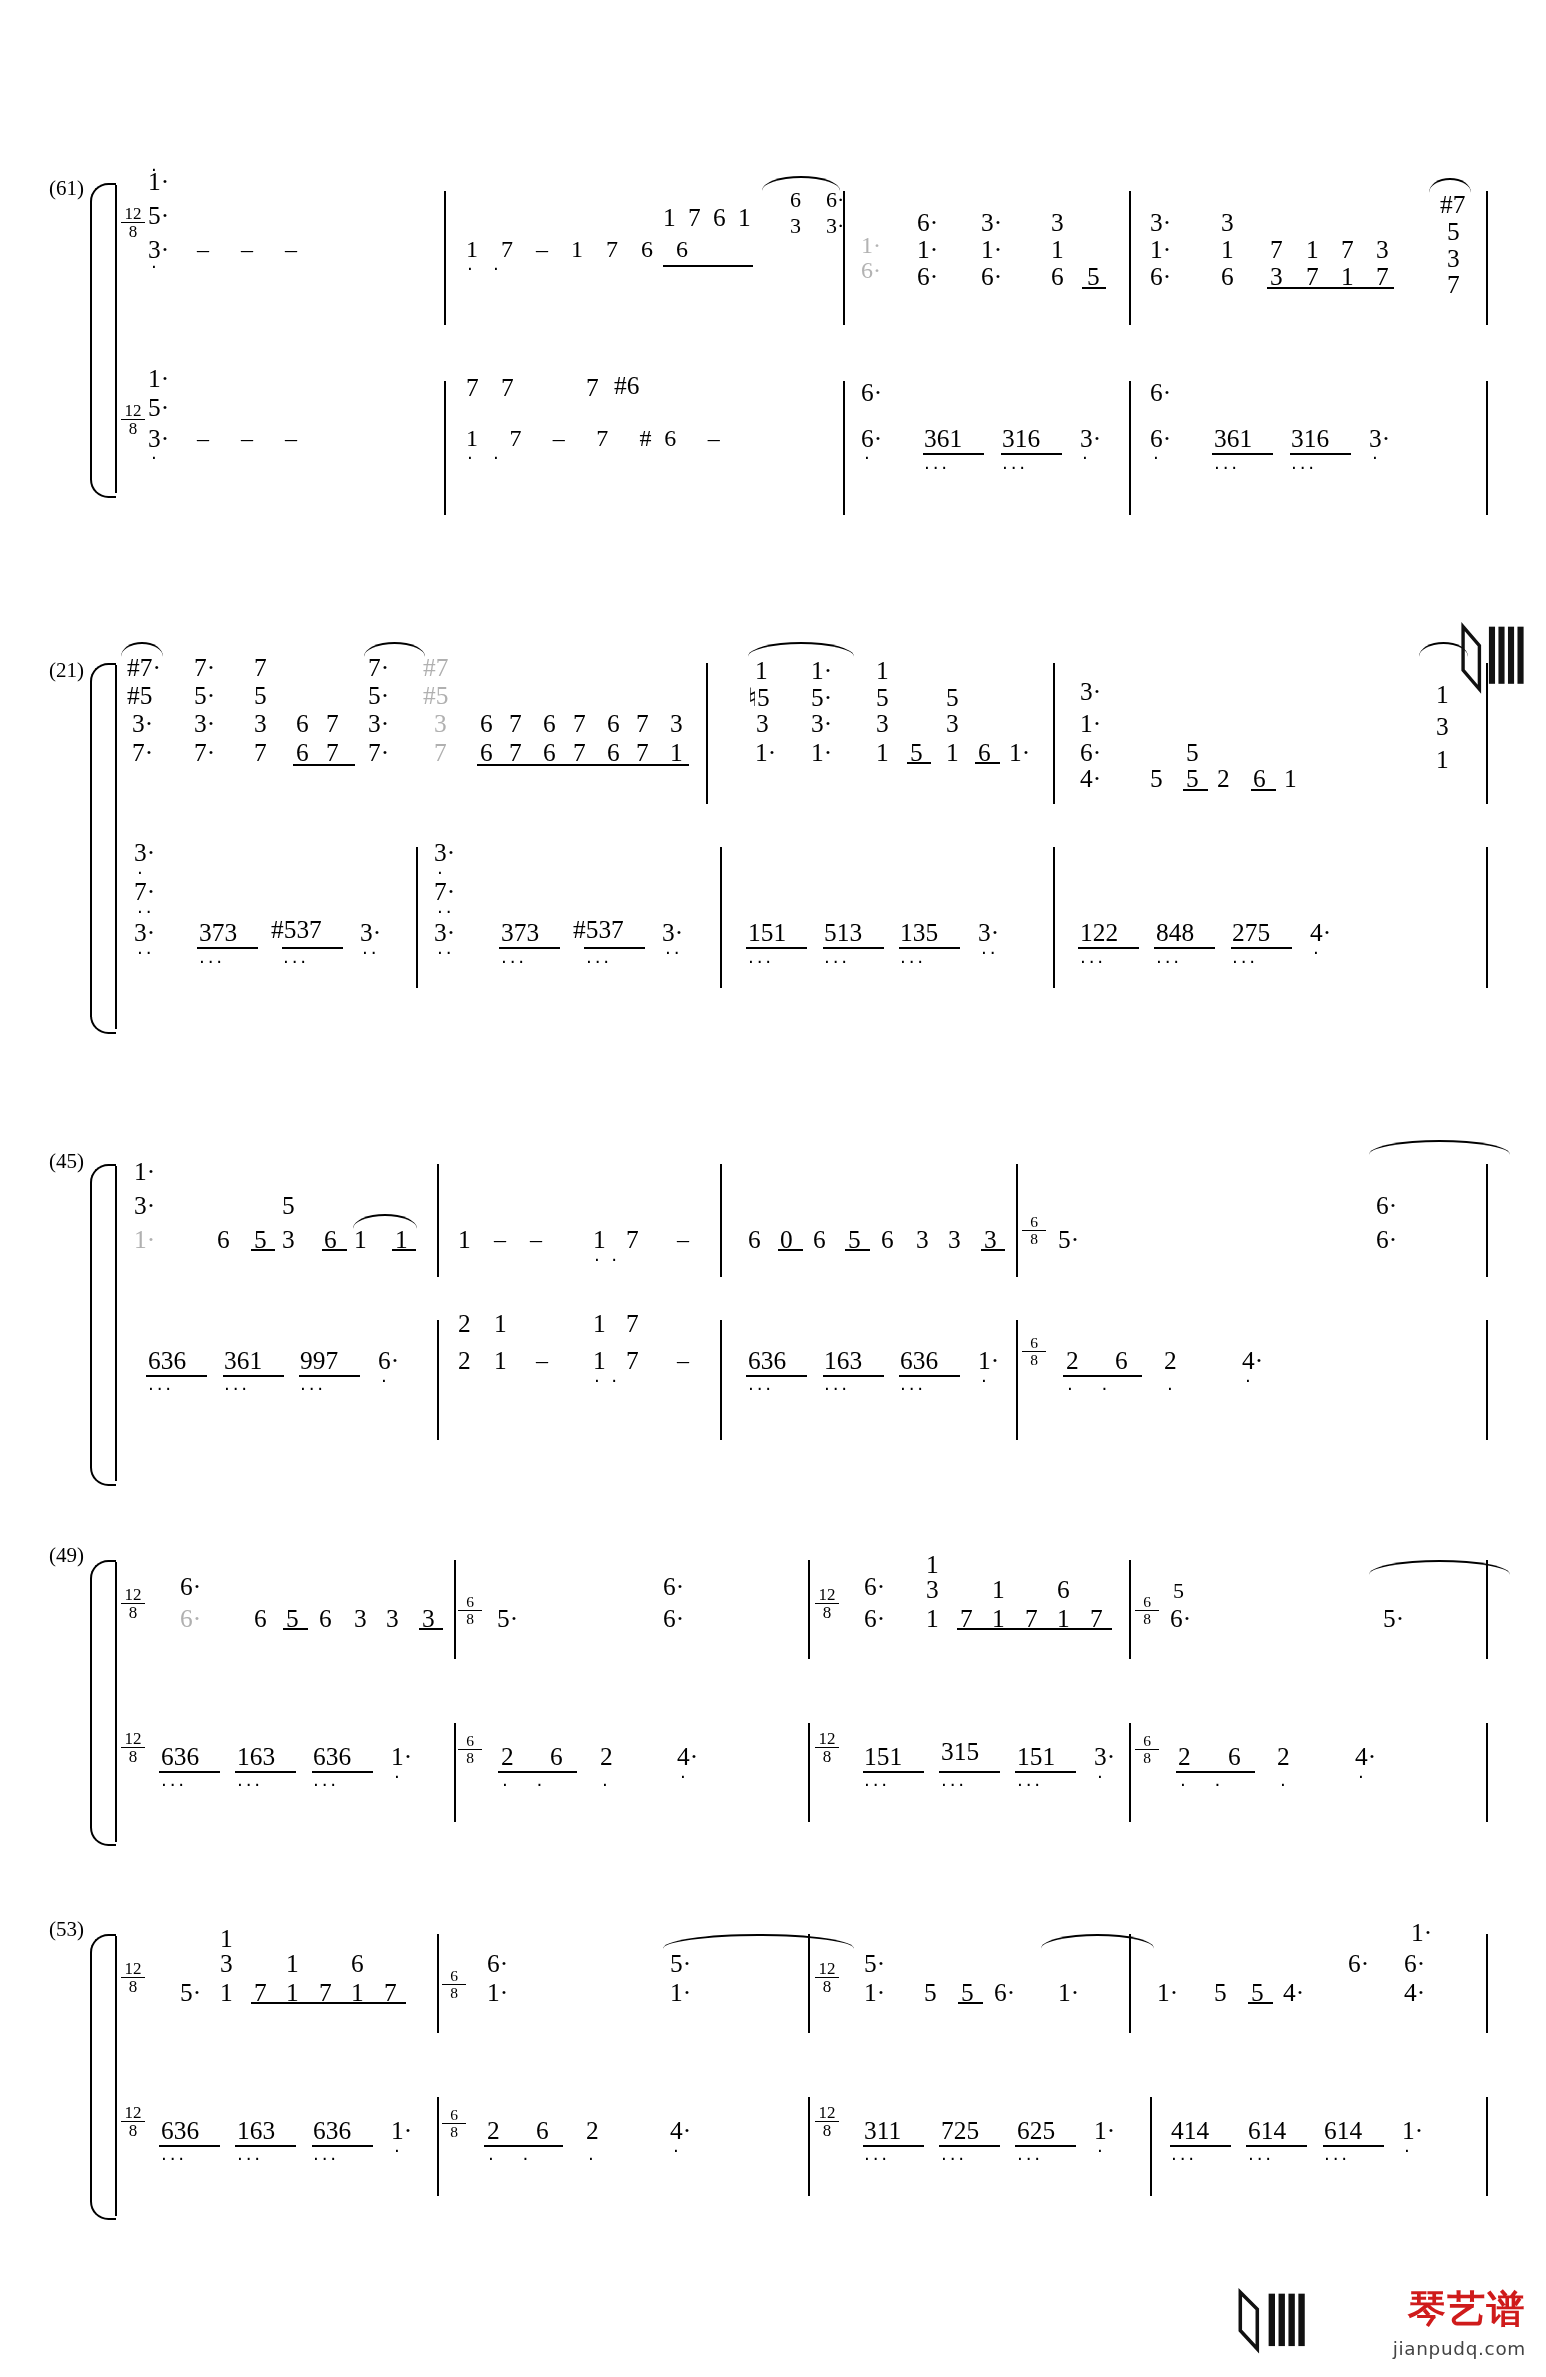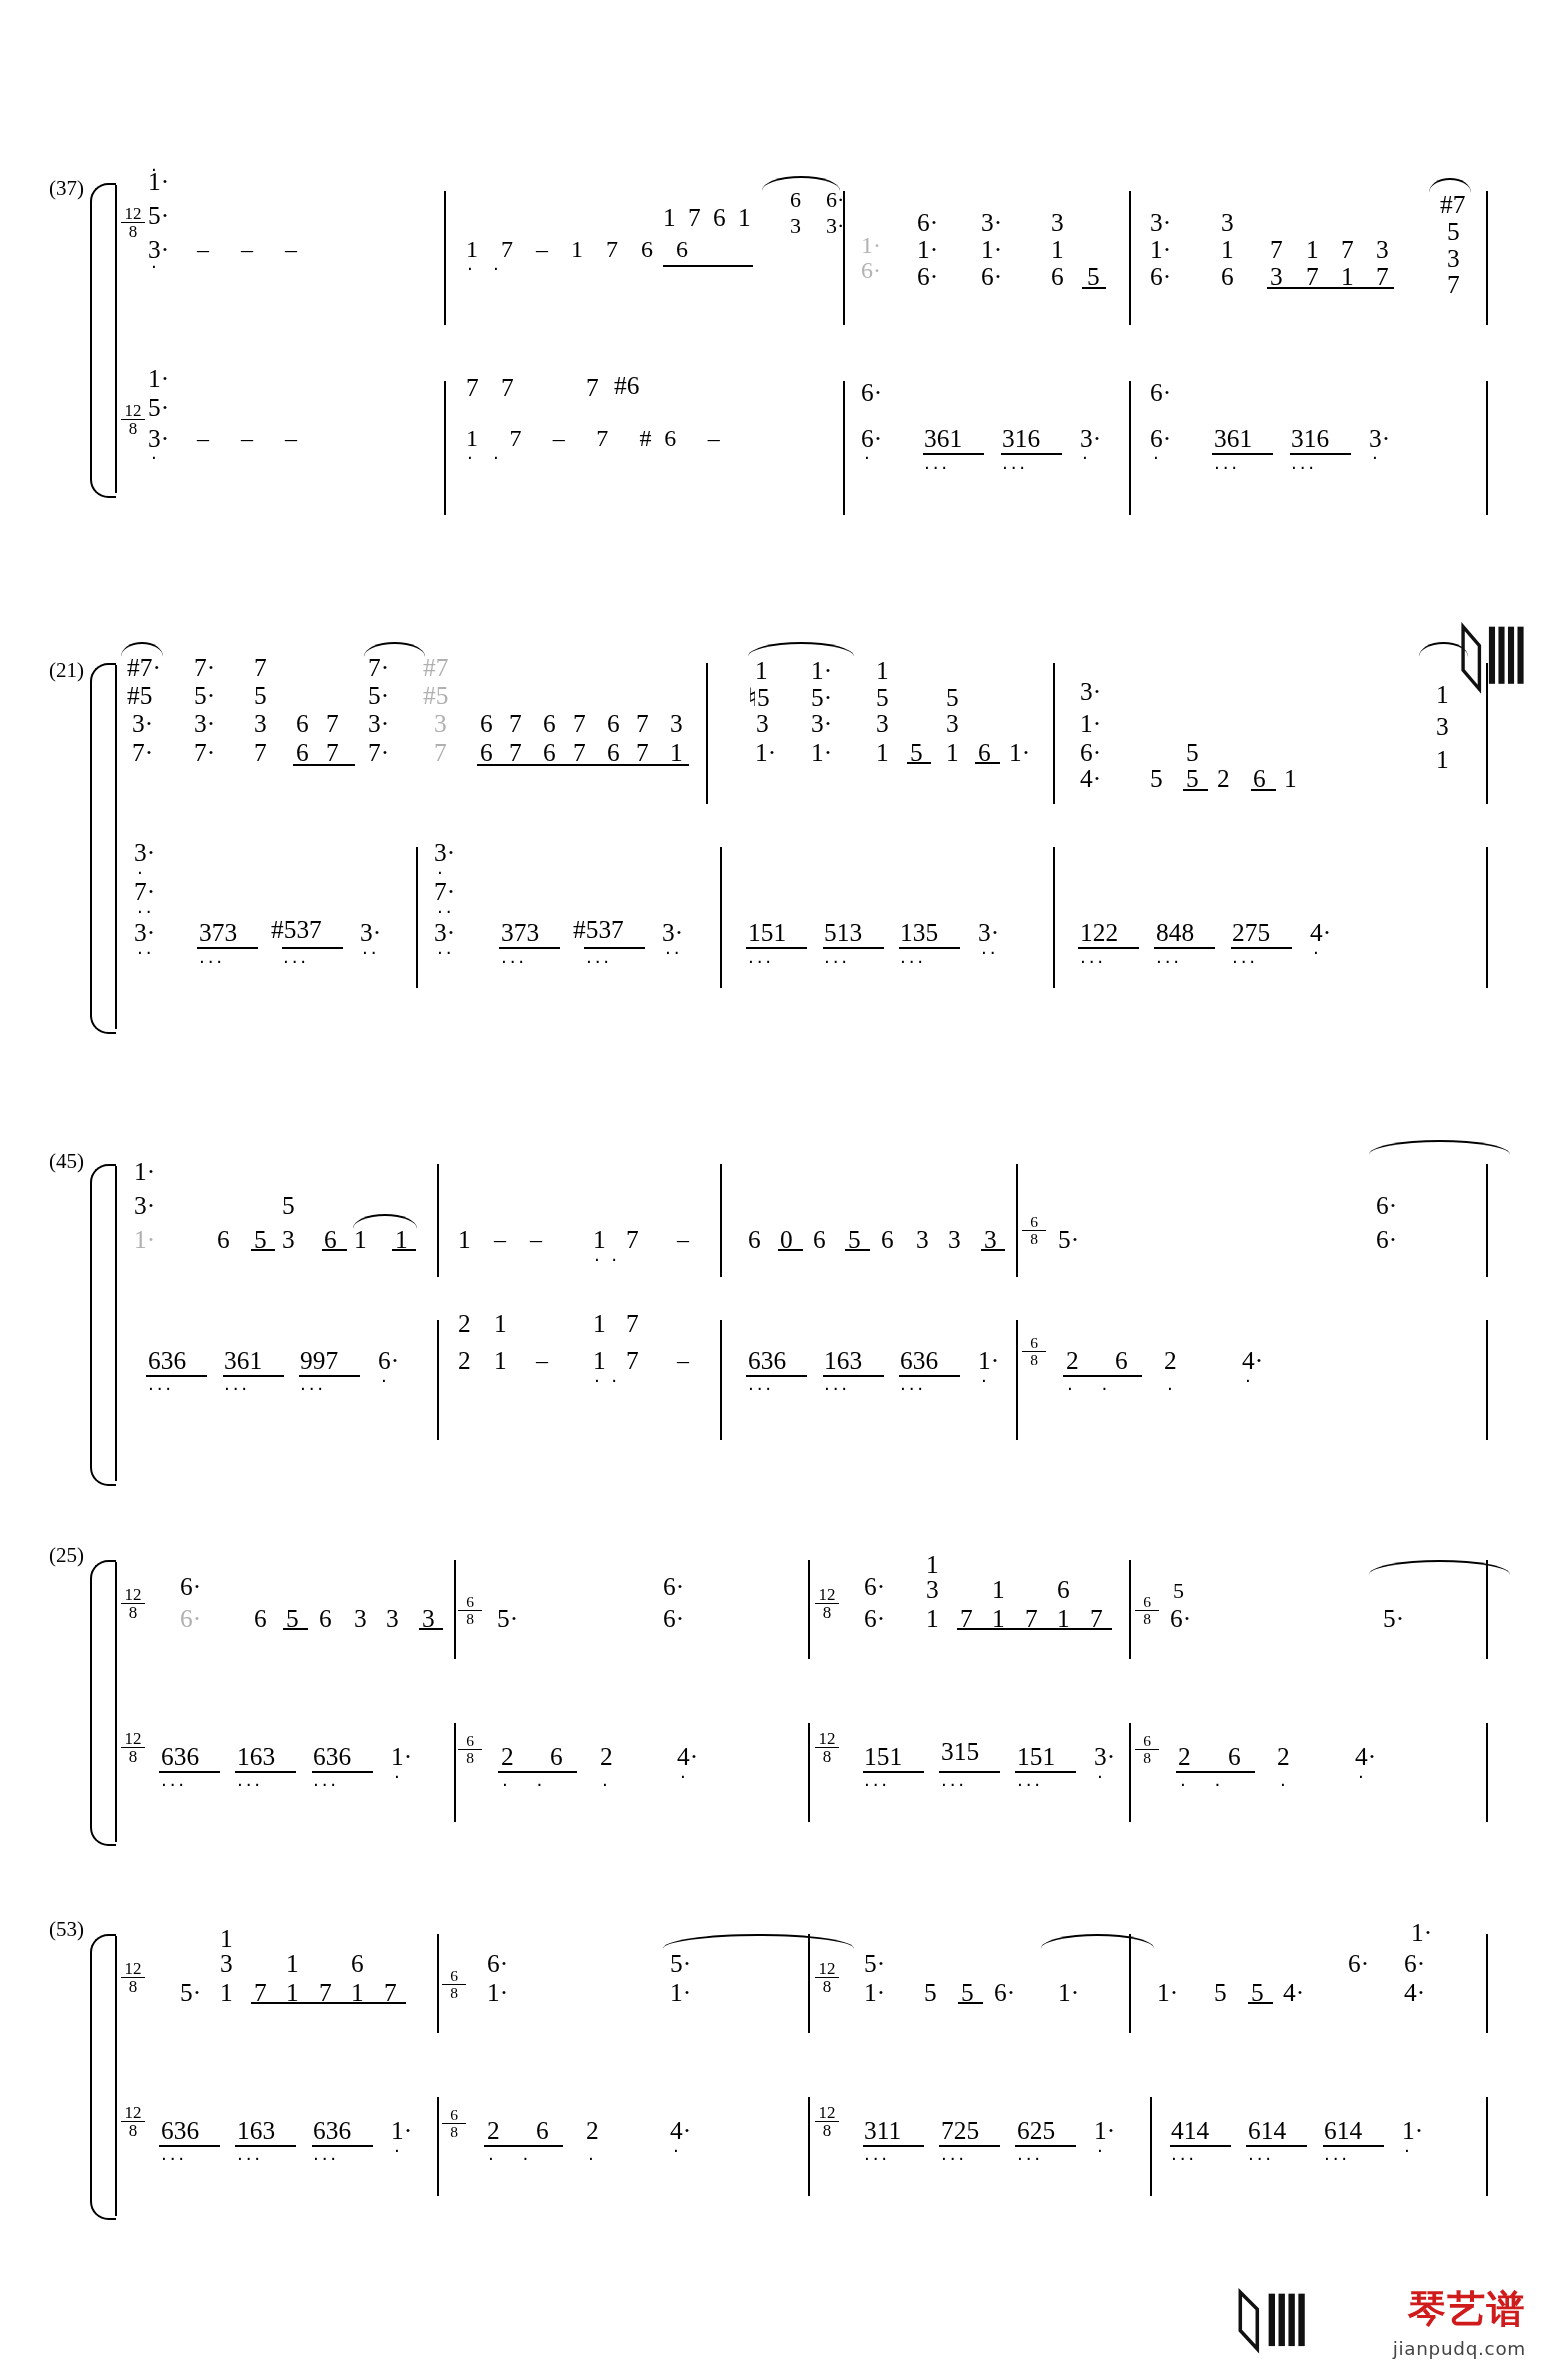--- a/index.html
+++ b/index.html
@@ -150,21 +150,21 @@
     width: 68px;
     height: 78px;
   }
 </style>
 </head>
 <body>
 
 <div class="sheet">
 
   <div class="system" style="top:127px;height:353px;">
-    <div class="sys-label" style="top:49px;left:7px;">(37)</div>
+    <div class="sys-label" style="top:49px;left:7px;">(61)</div>
 
     <div class="brace" style="top:56px;height:311px;"></div>
     <div class="staff-line-left" style="left:73px;top:58px;height:308px;"></div>
 
     <div class="timesig" style="left:79px;top:78px;">
       <span class="num">12</span>
       <span class="den">8</span>
     </div>
 
     <div class="timesig" style="left:79px;top:275px;">
@@ -578,21 +578,21 @@
     <div class="dotrow" style="left:1025px;top:265px;">·&nbsp;&nbsp;&nbsp;·</div>
     <div class="cell n" style="left:1122px;top:233px;">2</div>
     <div class="dotrow" style="left:1125px;top:265px;">·</div>
     <div class="cell n" style="left:1200px;top:233px;">4·</div>
     <div class="dotrow" style="left:1203px;top:257px;">·</div>
 
     <div class="barline" style="left:1444px;top:205px;height:120px;"></div>
   </div>
 
   <div class="system" style="top:1518px;height:304px;">
-    <div class="sys-label" style="top:25.4px;left:7px;">(25)</div>
+    <div class="sys-label" style="top:25.4px;left:7px;">(49)</div>
 
     <div class="brace" style="top:42px;height:282px;"></div>
     <div class="staff-line-left" style="left:73px;top:44px;height:280px;"></div>
 
     <div class="timesig" style="left:79px;top:68px;">
       <span class="num">12</span>
       <span class="den">8</span>
     </div>
     <div class="timesig" style="left:79px;top:212px;">
       <span class="num">12</span>

